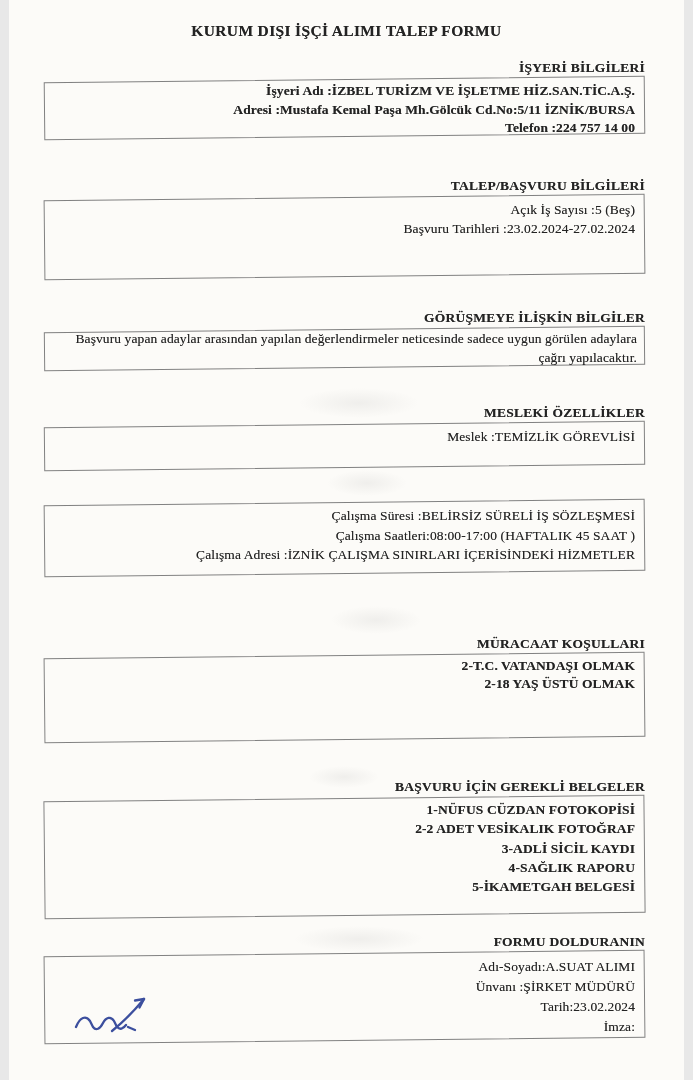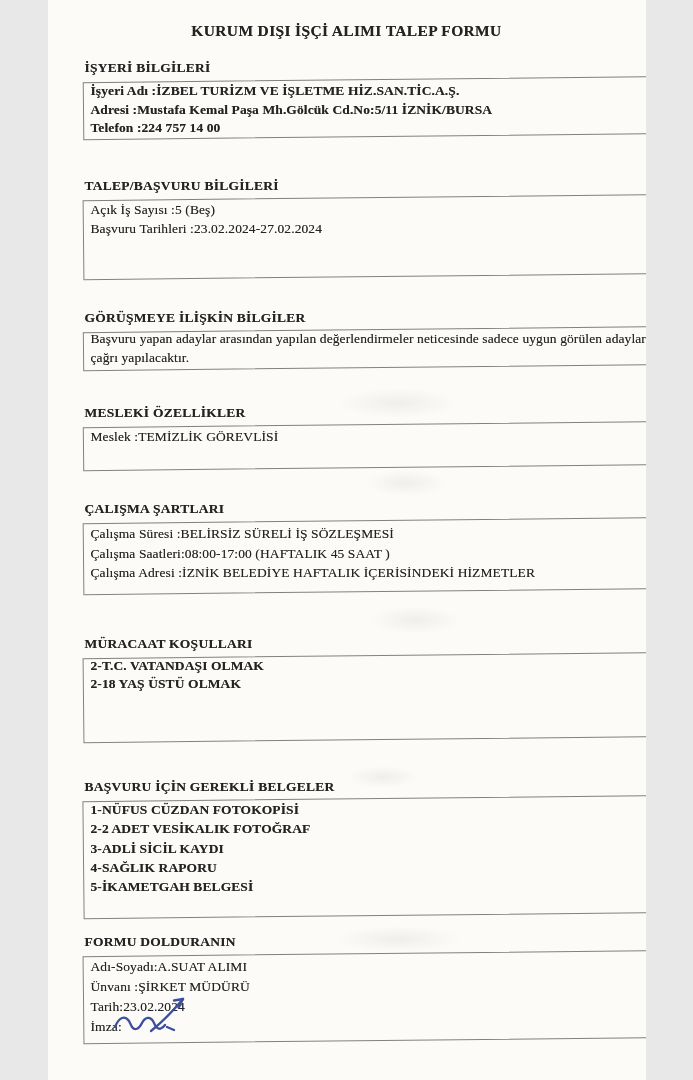--- a/index.html
+++ b/index.html
@@ -5,21 +5,21 @@
   :root {
     --paper: #fcfbf8;
     --ink: #232323;
     --border-col: #818181;
     --sig: #3c4f9e;
   }
   * { box-sizing: border-box; }
   html, body { margin: 0; padding: 0; background: #e8e8e8; }
   .page {
     position: relative;
-    width: 598px;
+    width: 675px;
     height: 1080px;
     margin: 0 auto;
     background: var(--paper);
     font-family: "Liberation Serif", "DejaVu Serif", serif;
     color: var(--ink);
     overflow: hidden;
   }
   .doc-title {
     position: absolute;
     top: 22px;
@@ -28,20 +28,21 @@
     text-align: center;
     font-size: 15.5px;
     font-weight: bold;
     letter-spacing: 0.35px;
     text-shadow: 0 0 0.6px rgba(20,20,20,0.55);
   }
   .sec {
     position: absolute;
     left: 35px;
     width: 601px;
+    text-align: right;
   }
   .sec h2 {
     margin: 0 0 4px 2px;
     font-size: 13.5px;
     line-height: 14px;
     font-weight: bold;
     letter-spacing: 0.25px;
     text-shadow: 0 0 0.6px rgba(20,20,20,0.5);
   }
   .box {
@@ -131,25 +132,24 @@
   </div>
 
   <div class="sec" id="s4">
     <h2>MESLEKİ ÖZELLİKLER</h2>
     <div class="box">
       <p>Meslek :TEMİZLİK GÖREVLİSİ</p>
     </div>
   </div>
 
   <div class="sec" id="s5">
-    <h2>ÇALIŞMA ŞARTLARI</h2>
     <div class="box">
       <p>Çalışma Süresi :BELİRSİZ SÜRELİ İŞ SÖZLEŞMESİ</p>
       <p>Çalışma Saatleri:08:00-17:00 (HAFTALIK 45 SAAT )</p>
-      <p>Çalışma Adresi :İZNİK BELEDİYE HAFTALIK İÇERİSİNDEKİ HİZMETLER</p>
+      <p>Çalışma Adresi :İZNİK ÇALIŞMA SINIRLARI İÇERİSİNDEKİ HİZMETLER</p>
     </div>
   </div>
 
   <div class="sec" id="s6">
     <h2>MÜRACAAT KOŞULLARI</h2>
     <div class="box bold-lines">
       <p>2-T.C. VATANDAŞI OLMAK</p>
       <p>2-18 YAŞ ÜSTÜ OLMAK</p>
     </div>
   </div>

